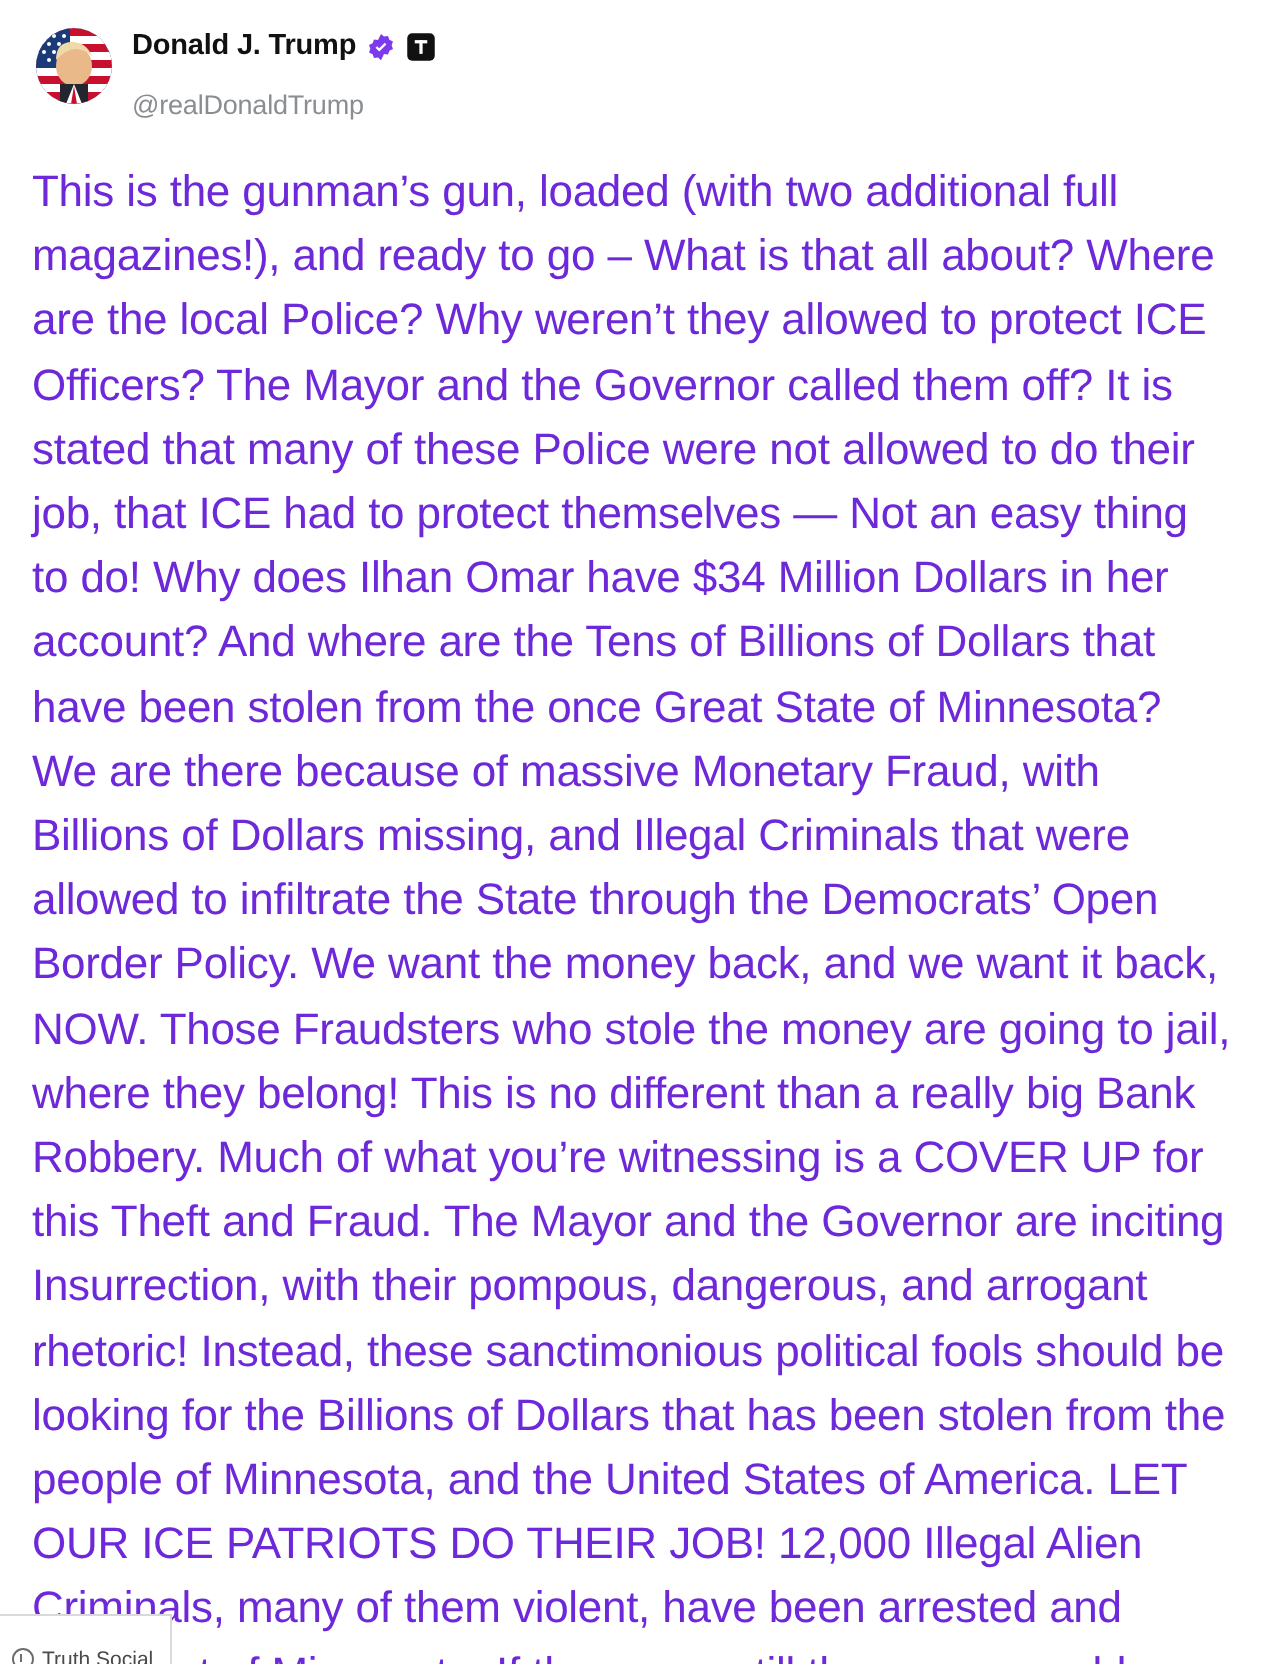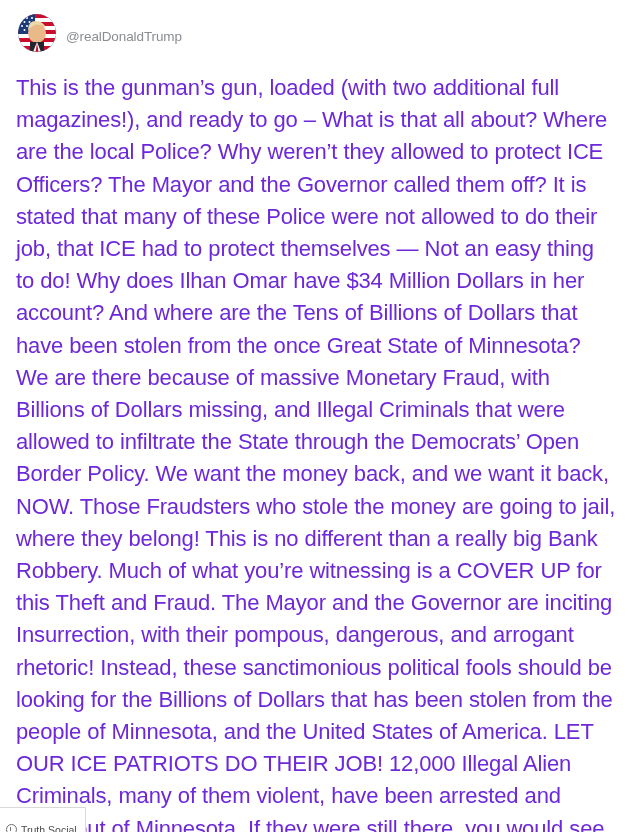--- a/index.html
+++ b/index.html
@@ -159,20 +159,36 @@
           <ellipse cx="19" cy="19" rx="9" ry="10" fill="#e9b98a"></ellipse>
           <path d="M10 16 q9 -10 18 -2 q-3 -7 -10 -7 q-8 0 -8 9 z" fill="#f0d9a8"></path>
           <rect x="12" y="28" width="14" height="10" fill="#23262e"></rect>
           <path d="M19 28 l-4 10 h8 z" fill="#ffffff"></path>
           <path d="M19 29 l1.5 9 h-3 z" fill="#c8102e"></path>
         </g>
       </svg>
     </div>
 
     <div class="names">
+      <div class="name-row">
+        <span class="display-name">Donald J. Trump</span>
+        <span class="verified-badge">
+          <svg viewBox="0 0 24 24" width="15" height="15">
+            <path fill="#7c3aed" d="M12 1.5l2.4 2.1 3.2-.4 1.1 3 2.9 1.4-1.1 3 1.1 3-2.9 1.4-1.1 3-3.2-.4L12 22.5l-2.4-2.1-3.2.4-1.1-3L2.4 16.4l1.1-3-1.1-3 2.9-1.4 1.1-3 3.2.4z"></path>
+            <path fill="#ffffff" d="M10.6 15.6l-3-3 1.3-1.3 1.7 1.7 4.4-4.4 1.3 1.3z"></path>
+          </svg>
+        </span>
+        <span class="truth-badge">
+          <svg viewBox="0 0 24 24" width="15" height="15">
+            <rect x="1" y="1" width="22" height="22" rx="4" fill="#111111"></rect>
+            <rect x="7" y="6.5" width="10" height="2.6" fill="#ffffff"></rect>
+            <rect x="10.7" y="6.5" width="2.6" height="11" fill="#ffffff"></rect>
+          </svg>
+        </span>
+      </div>
       <div class="handle">@realDonaldTrump</div>
     </div>
 
   </div>
 
   <div class="body-text">This is the gunman’s gun, loaded (with two additional full magazines!), and ready to go – What is that all about? Where are the local Police? Why weren’t they allowed to protect ICE Officers? The Mayor and the Governor called them off? It is stated that many of these Police were not allowed to do their job, that ICE had to protect themselves — Not an easy thing to do! Why does Ilhan Omar have $34 Million Dollars in her account? And where are the Tens of Billions of Dollars that have been stolen from the once Great State of Minnesota? We are there because of massive Monetary Fraud, with Billions of Dollars missing, and Illegal Criminals that were allowed to infiltrate the State through the Democrats’ Open Border Policy. We want the money back, and we want it back, NOW. Those Fraudsters who stole the money are going to jail, where they belong! This is no different than a really big Bank Robbery. Much of what you’re witnessing is a COVER UP for this Theft and Fraud. The Mayor and the Governor are inciting Insurrection, with their pompous, dangerous, and arrogant rhetoric! Instead, these sanctimonious political fools should be looking for the Billions of Dollars that has been stolen from the people of Minnesota, and the United States of America. LET OUR ICE PATRIOTS DO THEIR JOB! 12,000 Illegal Alien Criminals, many of them violent, have been arrested and taken out of Minnesota. If they were still there, you would see something far worse than you are witnessing today!</div>
 
   <div class="footer">
     <div class="source-tag">
       <span class="source-icon"></span>

